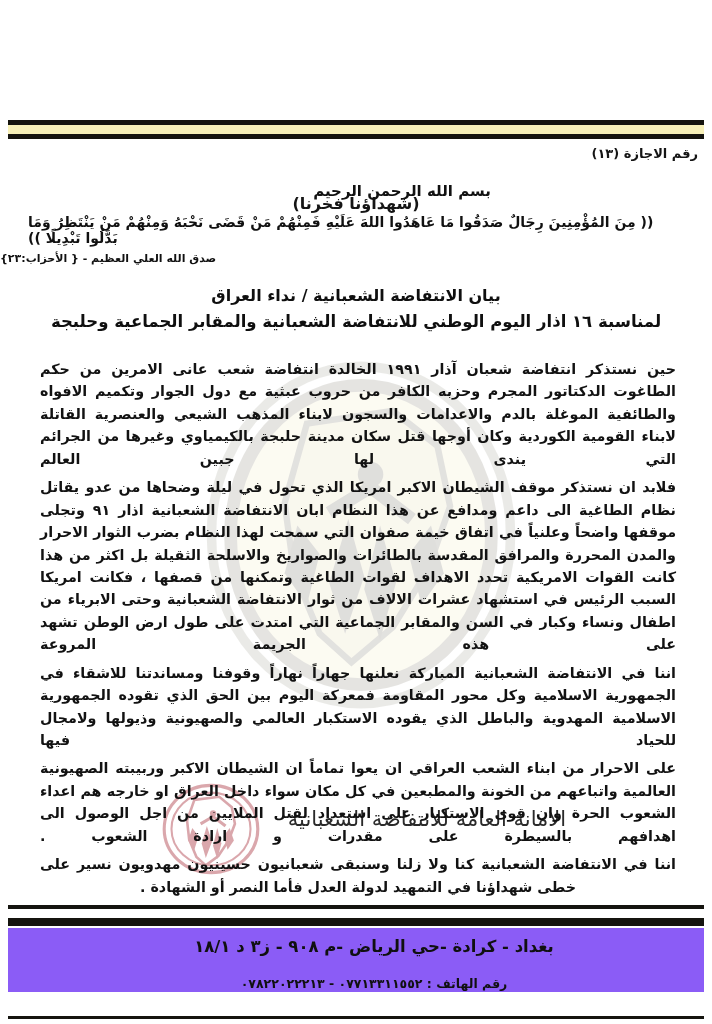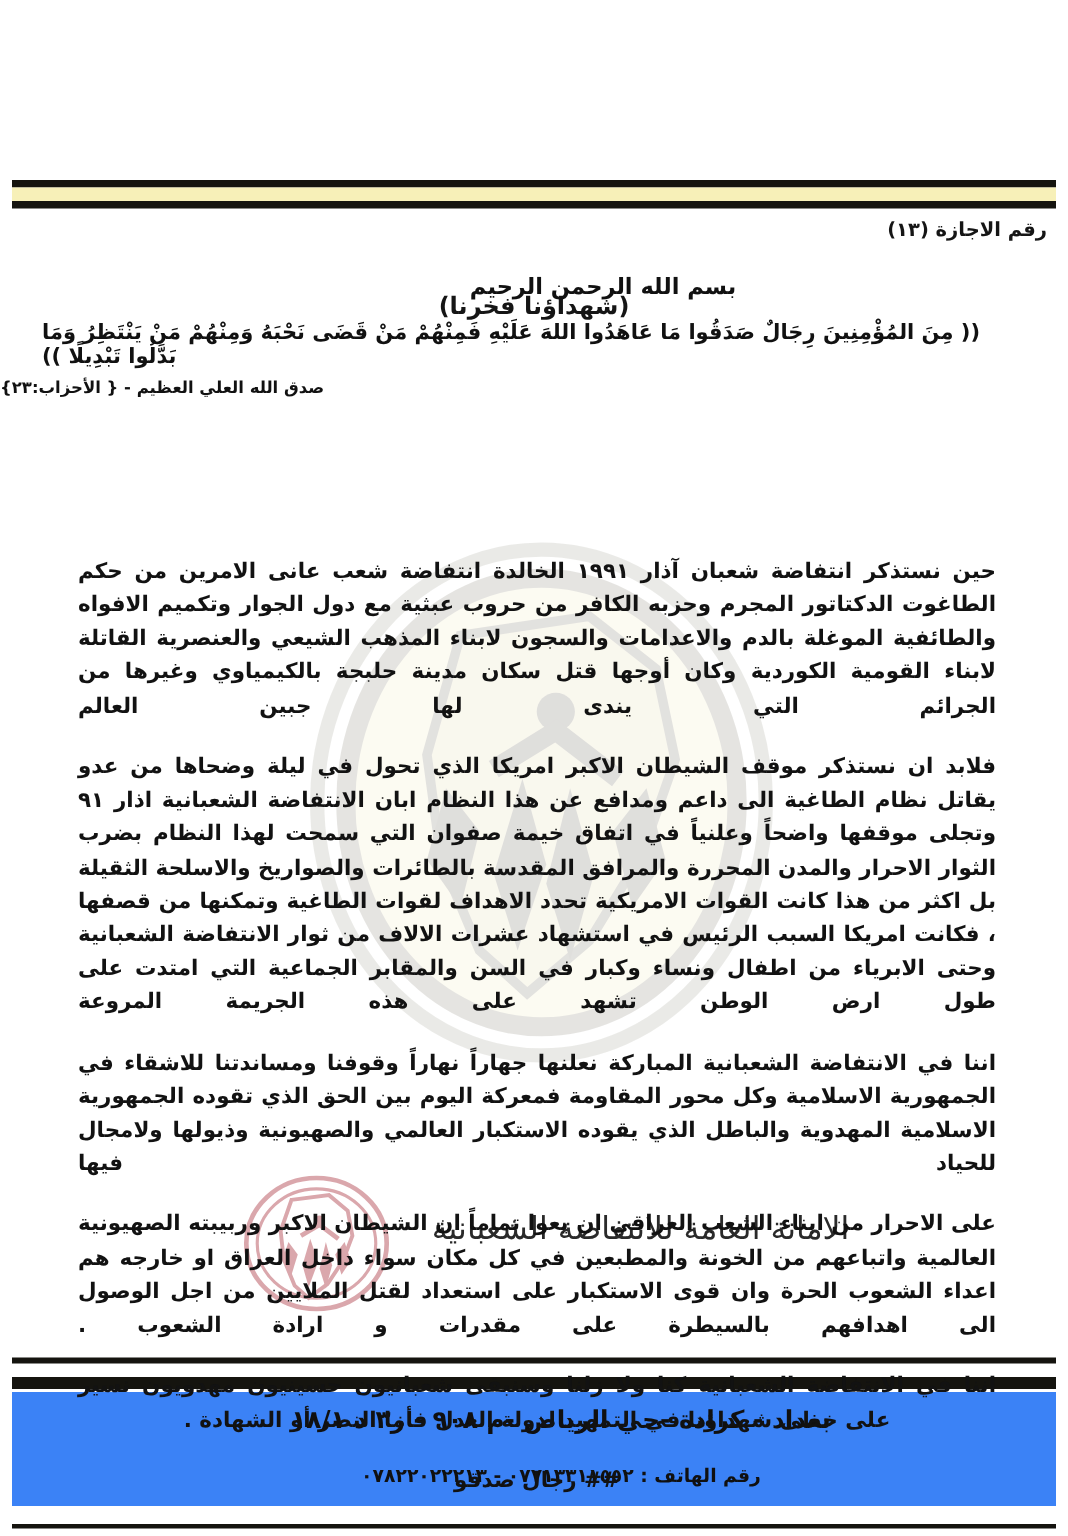--- a/index.html
+++ b/index.html
@@ -215,21 +215,21 @@
     direction: rtl;
     text-align: justify;
     text-align-last: justify;
     font-size: 14.3px;
     font-weight: 700;
     line-height: 1.57;
     color: #121212;
     z-index: 2;
   }
   .body-text p {
-    margin: 18px;
+    margin: 6px;
   }
   .body-text p.tail {
     text-align-last: center;
   }
   .sig-inline {
     text-align: center;
     text-align-last: center;
     font-weight: 700;
   }
 
@@ -261,22 +261,22 @@
     font-weight: 400;
     color: #2a2a2a;
   }
 
   
   .footer {
     position: absolute;
     top: 928px;
     left: 8px;
     width: 696px;
-    height: 76px;
-    background: #3b82f6;
+    height: 64px;
+    background: #8b5cf6;
     direction: rtl;
     box-sizing: border-box;
     padding-top: 7px;
     padding-left: 36px;
   }
   .footer-top-bar {
     position: absolute;
     top: 918px;
     left: 8px;
     width: 696px;
@@ -320,20 +320,24 @@
 
   <div class="ref-row">
     <div class="ref-number">رقم الاجازة (١٣)</div>
     <div class="motto">(شهداؤنا فخرنا)</div>
   </div>
 
   <div class="basmala">بسم الله الرحمن الرحيم</div>
   <div class="verse">(( مِنَ المُؤْمِنِينَ رِجَالٌ صَدَقُوا مَا عَاهَدُوا اللهَ عَلَيْهِ فَمِنْهُمْ مَنْ قَضَى نَحْبَهُ وَمِنْهُمْ مَنْ يَنْتَظِرُ وَمَا بَدَّلُوا تَبْدِيلًا ))</div>
   <div class="verse-source">صدق الله العلي العظيم - { الأحزاب:٢٣}</div>
 
+  <div class="doc-title">
+    <div class="line1">بيان الانتفاضة الشعبانية / نداء العراق</div>
+    <div class="line2">لمناسبة ١٦ اذار  اليوم الوطني للانتفاضة الشعبانية والمقابر الجماعية وحلبجة</div>
+  </div>
 
   <div class="watermark">
     <svg viewBox="0 0 100 110" xmlns="http://www.w3.org/2000/svg">
       <ellipse cx="50" cy="55" rx="47" ry="53" fill="none" stroke="#8a8a78" stroke-width="3"></ellipse>
       <ellipse cx="50" cy="55" rx="41" ry="47" fill="#efe9b4" stroke="#6b6655" stroke-width="4"></ellipse>
       <path d="M33 20 L60 16 L74 27 L78 46 L71 66 L60 84 L47 95 L37 86 L29 67 L26 45 Z" fill="#ded7a0" stroke="#5c5747" stroke-width="2"></path>
       <circle cx="53" cy="36" r="4" fill="#4a4536"></circle>
       <path d="M40 48 L53 40 L66 50" stroke="#4a4536" stroke-width="4" fill="none"></path>
       <path d="M30 52 L37 61 L33 77 L26 67 Z" fill="#4a4536"></path>
       <path d="M72 52 L65 61 L69 77 L76 67 Z" fill="#4a4536"></path>
@@ -341,21 +345,20 @@
       <path d="M56 52 L61 70 L56 88 L51 72 Z" fill="#4a4536"></path>
     </svg>
   </div>
 
   <div class="body-text">
     <p>حين نستذكر انتفاضة شعبان آذار ١٩٩١ الخالدة انتفاضة شعب عانى الامرين من حكم الطاغوت الدكتاتور المجرم وحزبه الكافر من حروب عبثية مع دول الجوار وتكميم الافواه والطائفية الموغلة بالدم والاعدامات والسجون لابناء المذهب الشيعي والعنصرية القاتلة لابناء القومية الكوردية وكان أوجها قتل سكان مدينة حلبجة بالكيمياوي وغيرها من الجرائم التي يندى لها جبين العالم</p>
     <p>فلابد ان نستذكر موقف الشيطان الاكبر امريكا الذي تحول في ليلة وضحاها من عدو يقاتل نظام الطاغية الى داعم ومدافع عن هذا النظام ابان الانتفاضة الشعبانية اذار ٩١ وتجلى موقفها واضحاً وعلنياً في اتفاق خيمة صفوان التي سمحت لهذا النظام بضرب الثوار الاحرار والمدن المحررة والمرافق المقدسة بالطائرات والصواريخ والاسلحة الثقيلة بل اكثر من هذا كانت القوات الامريكية تحدد الاهداف لقوات الطاغية وتمكنها من قصفها ، فكانت امريكا السبب الرئيس في استشهاد عشرات الالاف من ثوار الانتفاضة الشعبانية وحتى الابرياء من اطفال ونساء وكبار في السن والمقابر الجماعية التي امتدت على طول ارض الوطن تشهد على هذه الجريمة المروعة</p>
     <p>اننا في الانتفاضة الشعبانية المباركة نعلنها جهاراً نهاراً  وقوفنا ومساندتنا للاشقاء في الجمهورية الاسلامية وكل محور المقاومة فمعركة اليوم بين الحق الذي تقوده الجمهورية الاسلامية المهدوية والباطل الذي يقوده الاستكبار العالمي والصهيونية وذيولها ولامجال للحياد فيها</p>
     <p>على الاحرار من ابناء الشعب العراقي ان يعوا تماماً ان الشيطان الاكبر وربيبته الصهيونية العالمية واتباعهم من الخونة والمطبعين في كل مكان سواء داخل العراق او خارجه هم اعداء الشعوب الحرة وان قوى الاستكبار على استعداد لقتل الملايين من اجل الوصول الى اهدافهم بالسيطرة على مقدرات و ارادة الشعوب .</p>
     <p class="tail">اننا في الانتفاضة الشعبانية كنا ولا زلنا وسنبقى شعبانيون حسينيون مهدويون نسير على خطى شهداؤنا في التمهيد لدولة العدل فأما النصر أو الشهادة .</p>
-    <p class="sig-inline">## رجال صدقو</p>
   </div>
 
   <div class="sig-block">
     <div class="stamp">
       <svg viewBox="0 0 100 100" xmlns="http://www.w3.org/2000/svg">
         <ellipse cx="50" cy="50" rx="45" ry="42" fill="none" stroke="#c4727a" stroke-width="3"></ellipse>
         <ellipse cx="50" cy="50" rx="38" ry="35" fill="none" stroke="#c4727a" stroke-width="2"></ellipse>
         <path d="M34 22 L58 19 L70 29 L73 45 L67 61 L57 76 L45 85 L36 77 L29 60 L27 42 Z" fill="none" stroke="#c4727a" stroke-width="2.5"></path>
         <circle cx="52" cy="35" r="3" fill="#c4727a"></circle>
         <path d="M40 45 L52 38 L64 47" stroke="#c4727a" stroke-width="3" fill="none"></path>

